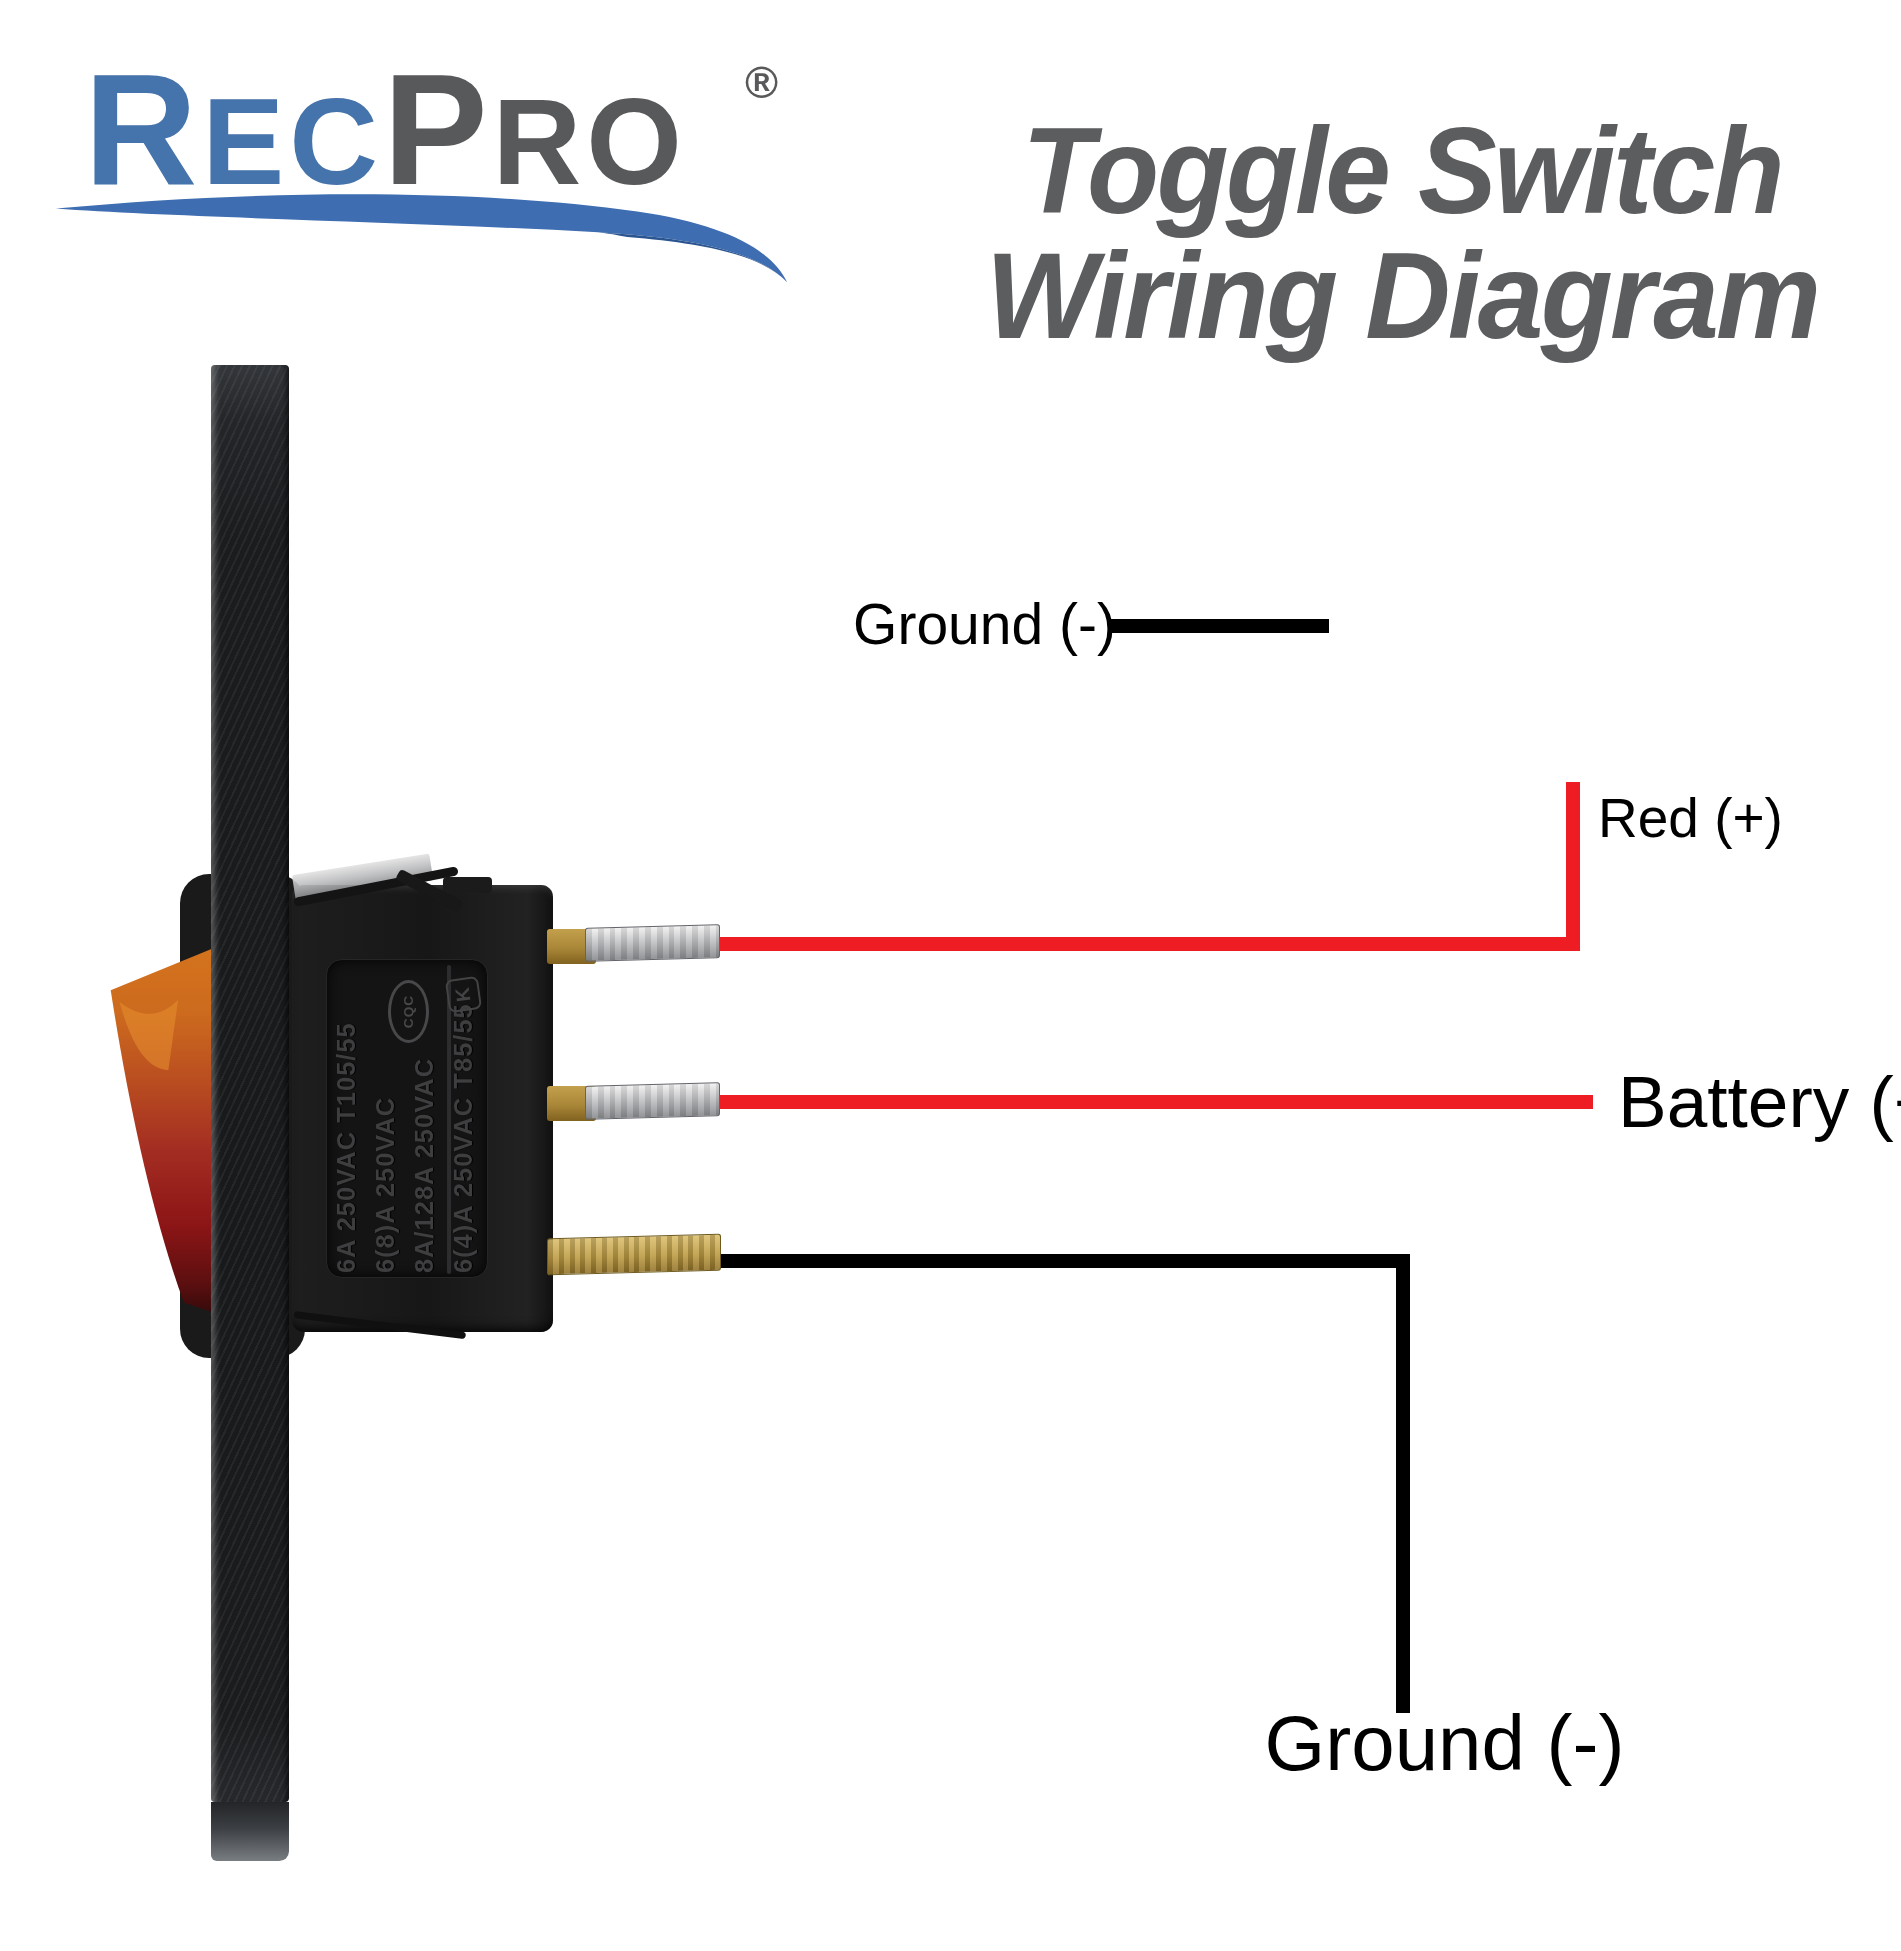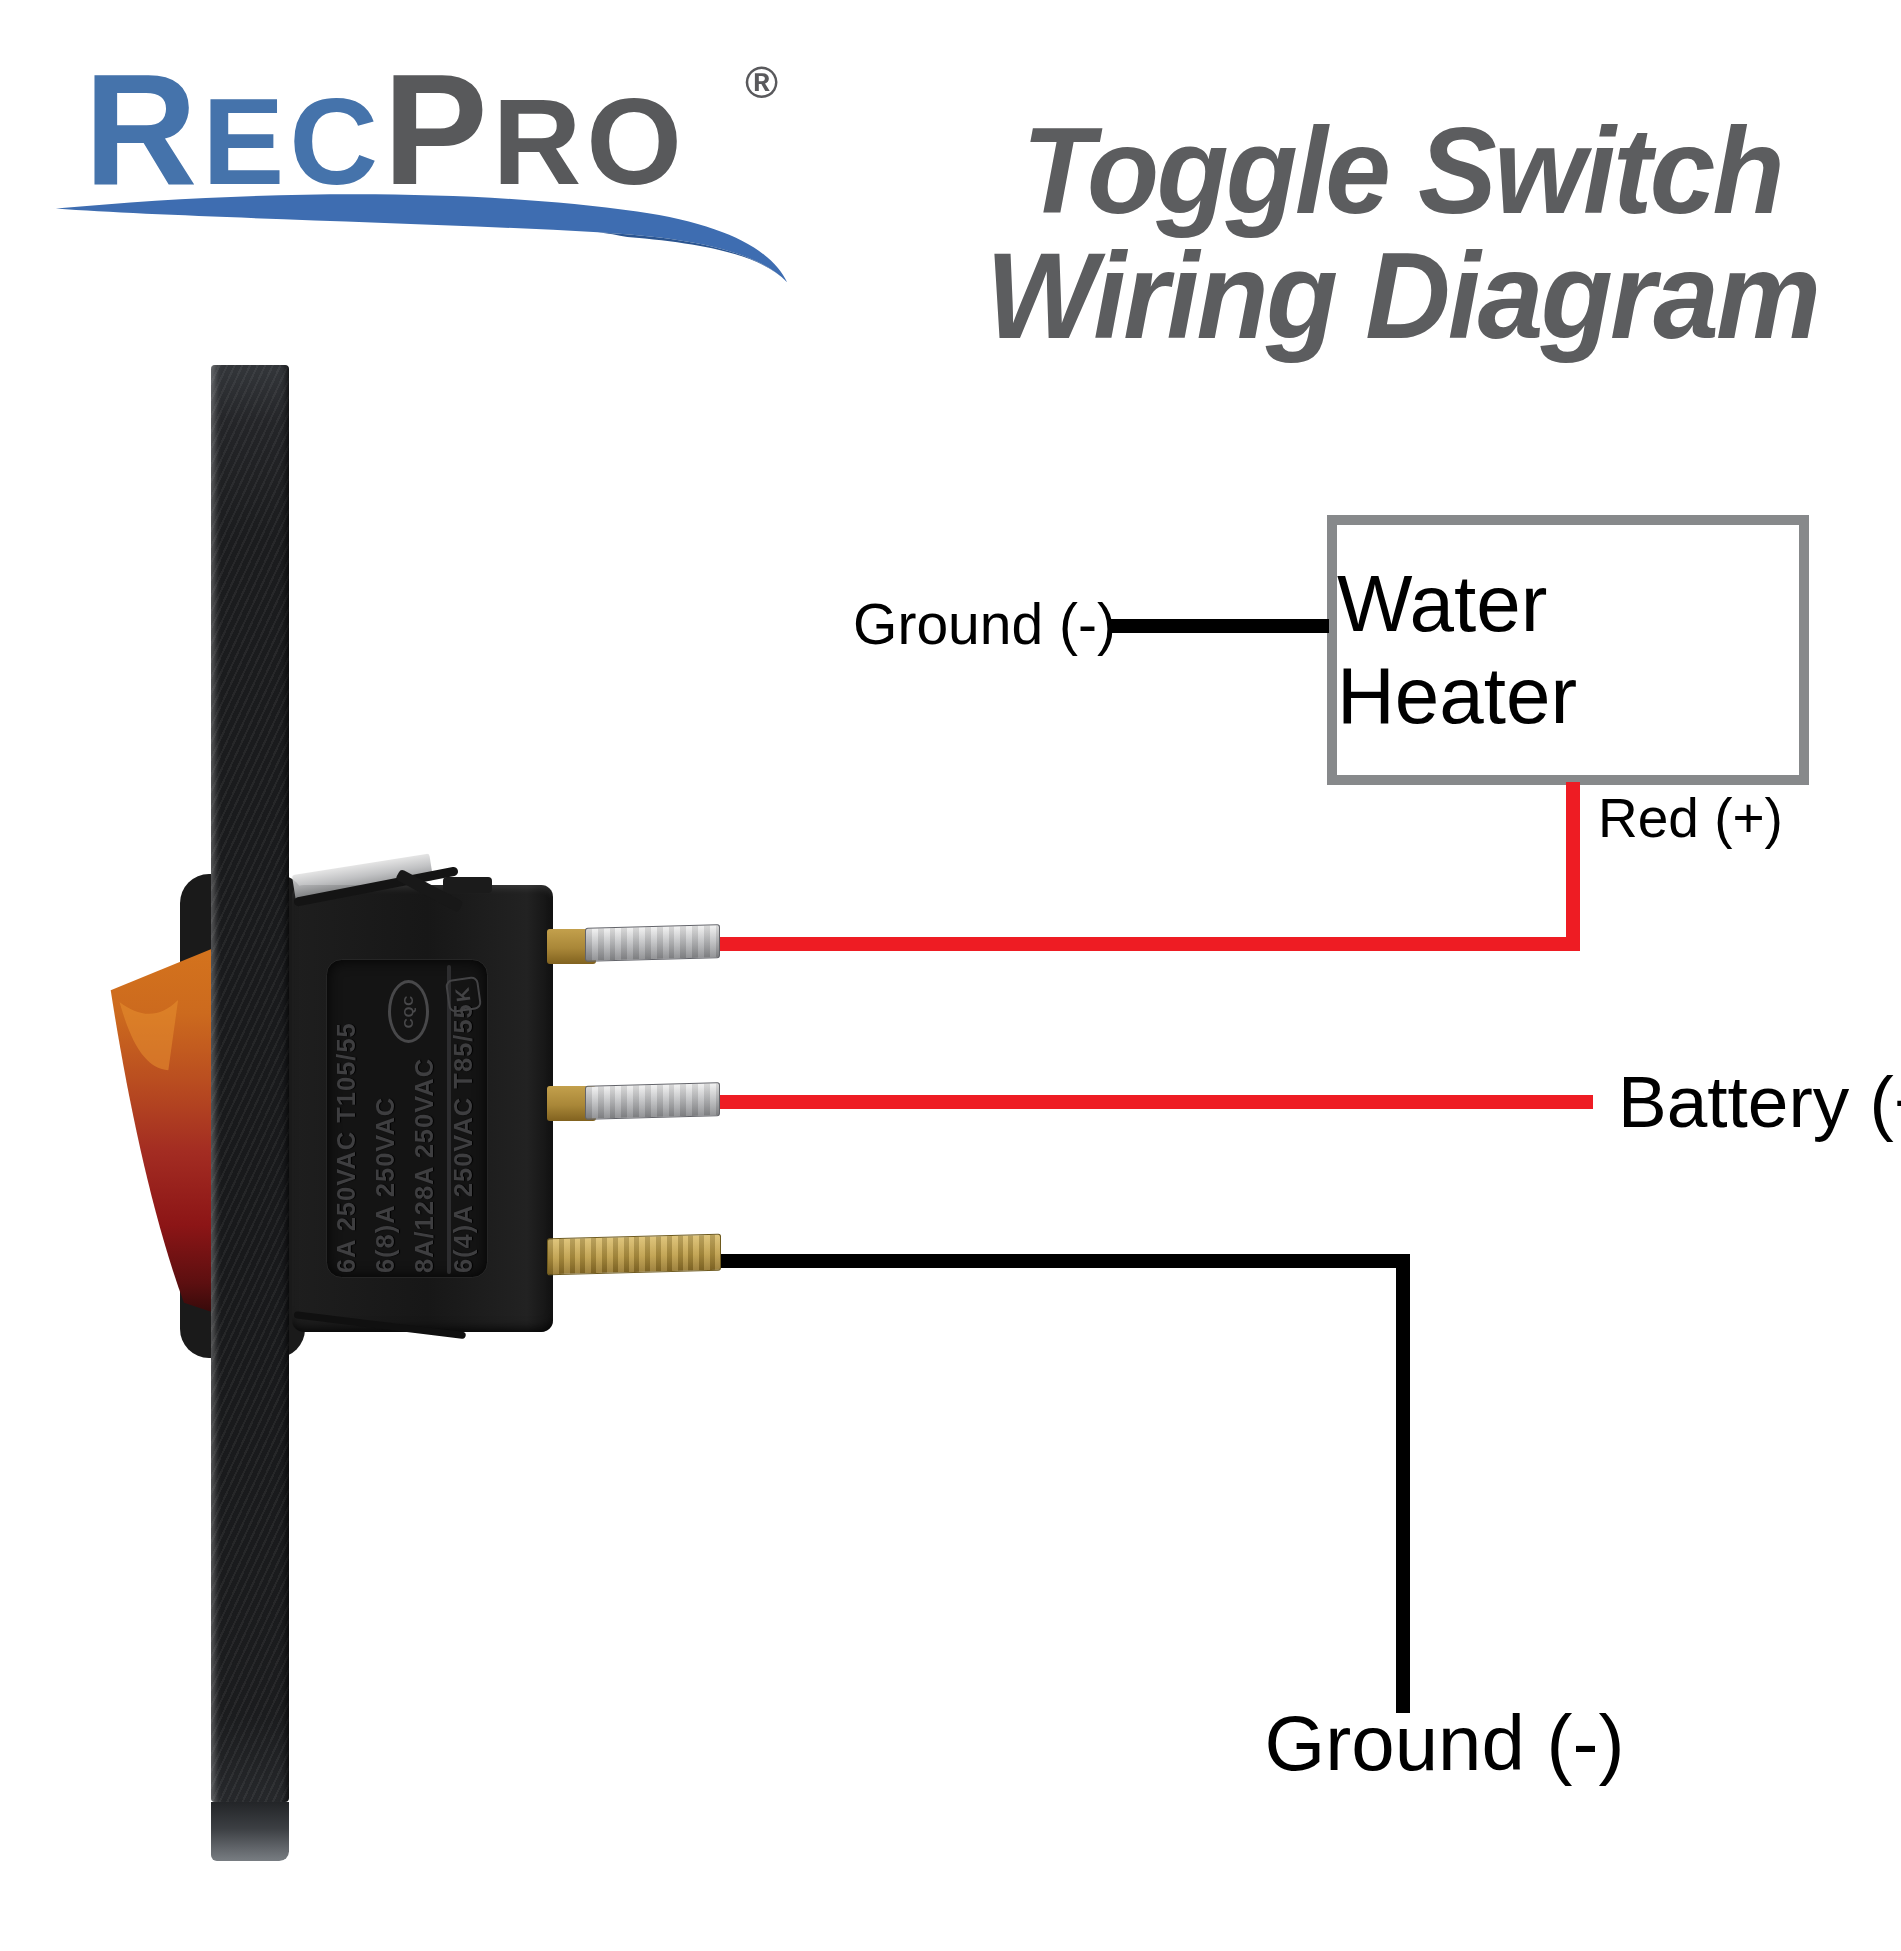--- a/index.html
+++ b/index.html
@@ -114,23 +114,20 @@
     <div>Wiring Diagram</div>
   </div>
 
   <div class="wire black w-heater-gnd abs"></div>
   <div class="wire red w-red-vert abs"></div>
   <div class="wire red w-red-top abs"></div>
   <div class="wire red w-red-mid abs"></div>
   <div class="wire black w-gnd-h abs"></div>
   <div class="wire black w-gnd-v abs"></div>
 
-  <div class="wh-box">
-    <span>Water Heater</span>
-  </div>
 
   <div class="lbl lbl-ground-top">Ground (-)</div>
   <div class="lbl lbl-red">Red (+)</div>
   <div class="lbl lbl-battery">Battery (+)</div>
   <div class="lbl lbl-ground-bottom">Ground (-)</div>
 
   <div>
     <div class="abs bezel"></div>
 
     <svg class="abs rocker" width="127" height="412" viewBox="0 0 130 420">

